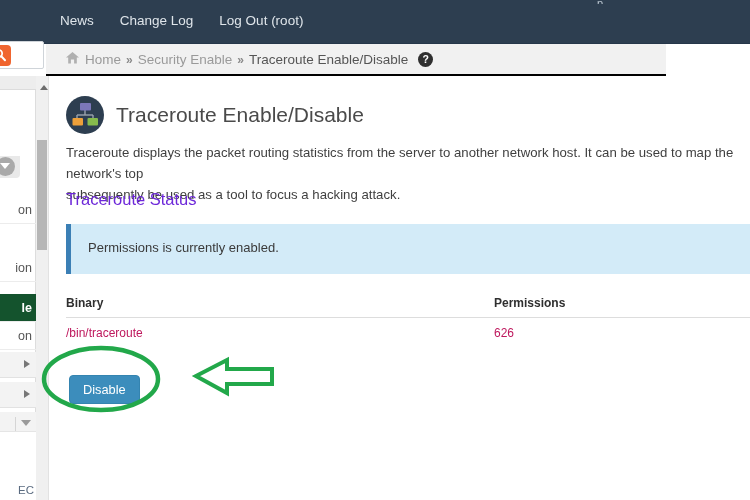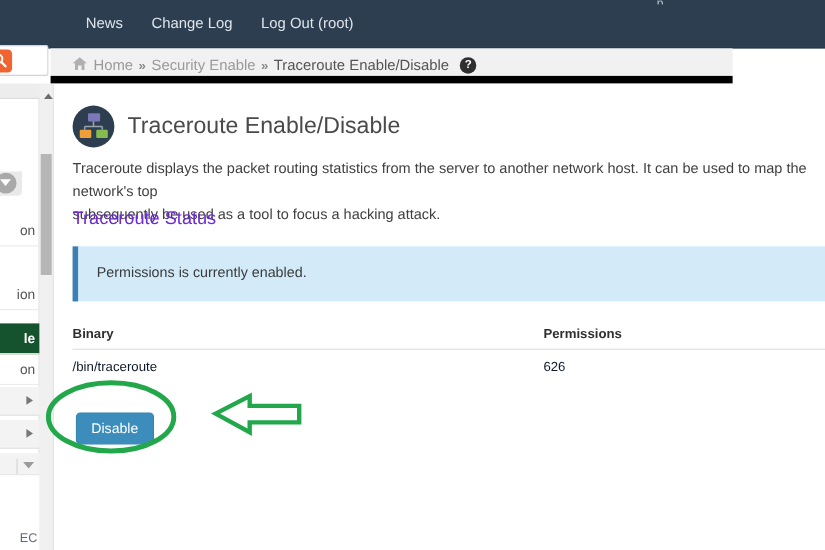--- a/index.html
+++ b/index.html
@@ -15,40 +15,40 @@
   .topbar {
     position: absolute; left: 0; top: 0; width: 750px; height: 44px;
     background: #2d3e50;
     border-bottom: 1px solid #26374a;
   }
   .topbar-clip {
     position: absolute; left: 597px; top: 0px;
     font-size: 11px; color: #b9c4cf; line-height: 6px; height: 4px;
     overflow: hidden; white-space: nowrap;
   }
-  .topnav { position: absolute; left: 78px; top: 13px; display: flex; gap: 26px; }
+  .topnav { position: absolute; left: 60px; top: 13px; display: flex; gap: 26px; }
   .topnav a {
     color: #dfe5ea; font-size: 13.5px; text-decoration: none; white-space: nowrap;
   }
 
   
   .searchbox {
     position: absolute; left: -34px; top: 41px; width: 78px; height: 28px;
     background: #fff; border: 1px solid #cfd4d9; border-radius: 2px;
   }
   .search-btn {
     position: absolute; left: 22px; top: 3px; width: 22px; height: 21px;
     background: #f0652f; border-radius: 4px;
   }
   .search-btn svg { position: absolute; left: 4px; top: 3px; }
 
   
   .crumbbar {
     position: absolute; left: 46px; top: 44px; width: 620px; height: 32px;
-    background: #f1f1f1; border-bottom: 7px solid #000000;
+    background: #f1f1f1; border-bottom: 2px solid #000000;
   }
   .crumb-inner {
     position: absolute; left: 19px; top: 7px;
     display: flex; align-items: center; gap: 5px;
     font-size: 13.5px; white-space: nowrap;
   }
   .crumb-link { color: #9a9a9a; }
   .crumb-cur  { color: #555555; }
   .crumb-sep  { color: #8a8a8a; font-weight: bold; font-size: 12px; }
   .home-icon  { display: inline-block; }
@@ -166,21 +166,21 @@
 
   .tbl { position: absolute; left: 17px; top: 214px; width: 730px; }
   .tbl .thead {
     position: relative; height: 28px; border-bottom: 1px solid #dddddd;
   }
   .tbl .trow {
     position: relative; height: 30px;
   }
   .th, .td { position: absolute; font-size: 12px; white-space: nowrap; }
   .th { color: #2f2f2f; font-weight: bold; top: 6px; }
-  .td { color: #0f172a; top: 8px; }
+  .td { color: #be185d; top: 8px; }
   .col-binary { left: 0px; }
   .col-perms  { left: 428px; }
 
   .disable-btn {
     position: absolute; left: 20px; top: 299px;
     background: #3c8dbc; color: #ffffff; border: 1px solid #3484b0;
     border-radius: 4px; padding: 6px 13px; font-size: 12.8px;
     font-family: "Liberation Sans", sans-serif; cursor: pointer;
   }
 

